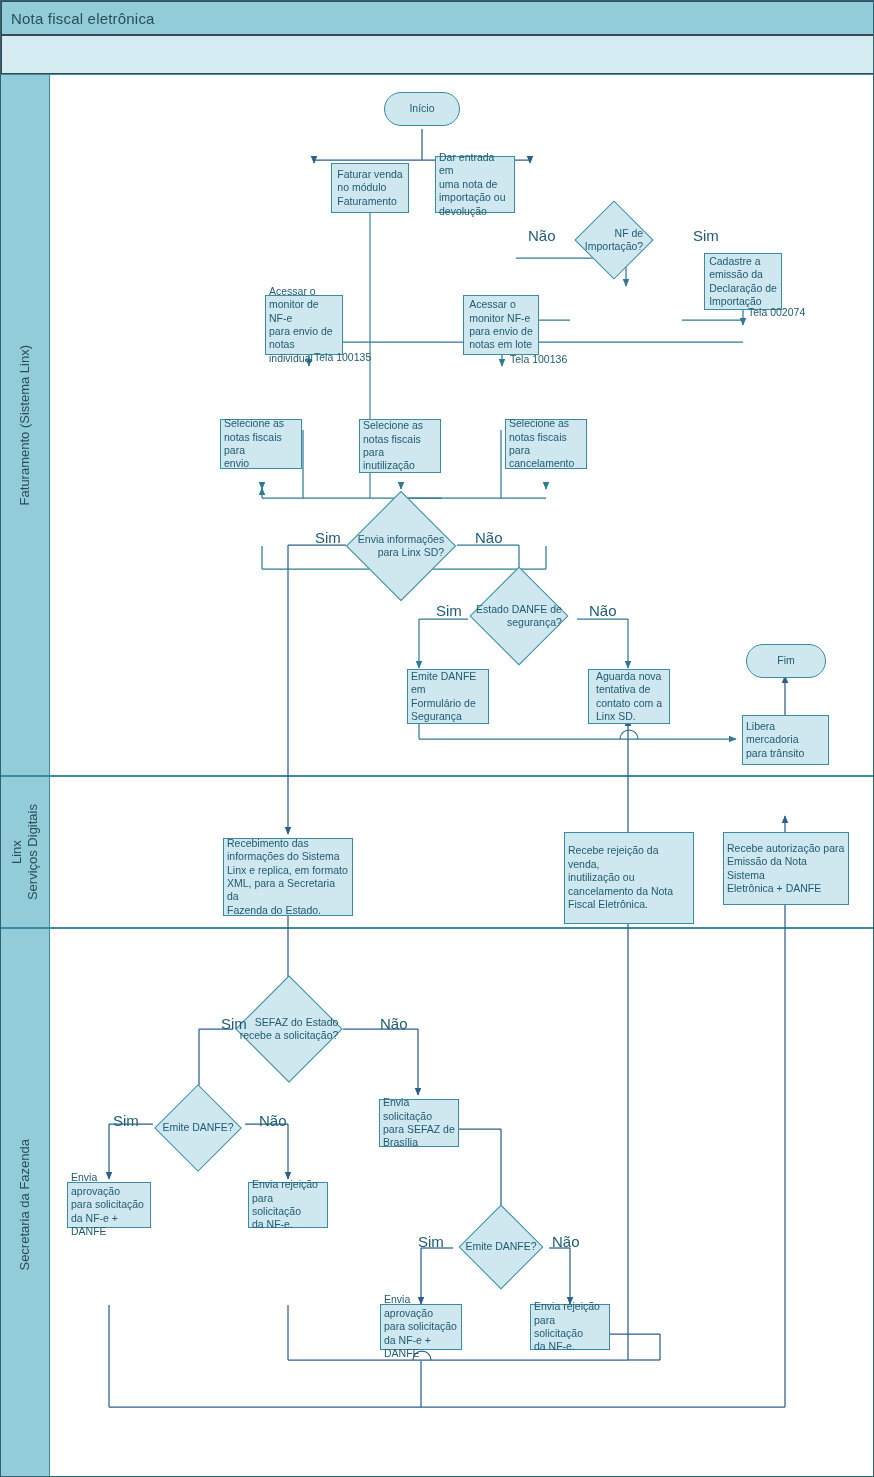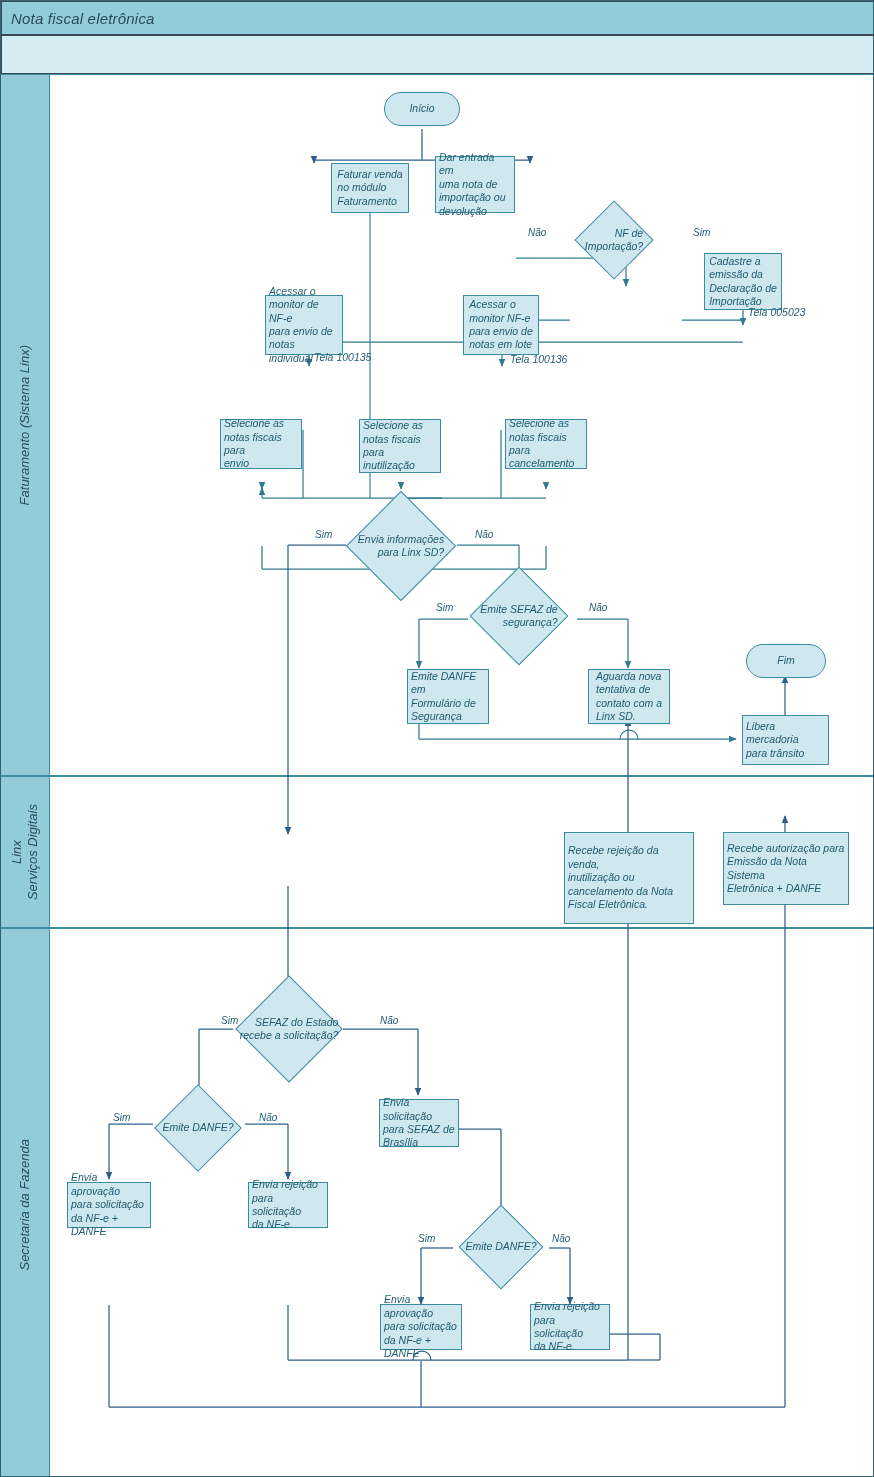--- a/index.html
+++ b/index.html
@@ -1,18 +1,18 @@
 <!DOCTYPE html>
 <html><head>
 <meta charset="utf-8">
 <style>
   html,body{margin:0;padding:0;background:#fff;}
   body{font-family:"Liberation Sans",sans-serif;}
   #page{position:relative;width:874px;height:1477px;overflow:hidden;background:#fff;
-        border:1px solid #2f6272;box-sizing:border-box;font-style:italic;}
+        border:1px solid #2f6272;box-sizing:border-box;}
   
   #title-band{position:absolute;left:0;top:0;width:874px;height:34px;
               background:#92ccd8;border:1px solid #3b4a52;box-sizing:border-box;
               display:flex;align-items:center;}
   #title-text{font-size:15px;color:#2b4d59;padding-left:9px;letter-spacing:.2px;}
   #subtitle-band{position:absolute;left:0;top:34px;width:874px;height:39px;
               background:#d6ecf3;border:1px solid #3b4a52;box-sizing:border-box;}
   
   #pool{position:absolute;left:0;top:73px;width:874px;height:1404px;box-sizing:border-box;}
   .lane{position:absolute;left:0;width:874px;box-sizing:border-box;
@@ -35,21 +35,21 @@
         display:flex;align-items:center;justify-content:center;text-align:left;
         padding:2px 3px;white-space:pre-line;}
   .terminator{border-radius:22px;background:#cfe7ee;border:1px solid #3c8ca0;}
   .diamond{position:absolute;background:transparent;border:none;display:block;}
   .diamond .dshape{position:absolute;left:0;top:0;width:100%;height:100%;
         background:#cfe7ee;border:1px solid #3c8ca0;
         transform:rotate(45deg);box-sizing:border-box;}
   .diamond .dlabel{position:absolute;left:-22px;top:0;width:calc(100% + 44px);height:100%;
         display:flex;align-items:center;justify-content:center;text-align:right;
         color:#1f5b72;font-size:10.5px;line-height:1.25;white-space:pre-line;}
-  .edge-label{position:absolute;color:#1f5b72;font-size:10px;background:transparent;}
+  .edge-label{position:absolute;color:#1f5b72;font-size:15px;background:transparent;}
   .tela{position:absolute;color:#1f5b72;font-size:10.5px;}
 </style>
 </head>
 <body>
 
 <div id="page">
 
   <div id="title-band">
     <span id="title-text">Nota fiscal eletrônica</span>
   </div>
@@ -261,21 +261,21 @@
   <div class="diamond" style="left:585px;top:211px;width:56px;height:56px;">
     <div class="dshape"></div>
     <div class="dlabel">NF de
 Importação?</div>
   </div>
 
   <div class="node" style="left:703px;top:252px;width:78px;height:57px;">Cadastre a
 emissão da
 Declaração de
 Importação</div>
-  <div class="tela" style="left:747px;top:305px;">Tela 005023</div>
+  <div class="tela" style="left:747px;top:305px;">Tela 002074</div>
 
   <div class="node" style="left:264px;top:294px;width:78px;height:60px;">Acessar o
 monitor de NF-e
 para envio de
 notas individual</div>
   <div class="tela" style="left:313px;top:350px;">Tela 100135</div>
 
   <div class="node" style="left:462px;top:294px;width:76px;height:60px;">Acessar o
 monitor NF-e
 para envio de
@@ -293,38 +293,43 @@
 cancelamento</div>
 
   <div class="diamond" style="left:361px;top:506px;width:78px;height:78px;">
     <div class="dshape"></div>
     <div class="dlabel">Envia informações
 para Linx SD?</div>
   </div>
 
   <div class="diamond" style="left:483px;top:580px;width:70px;height:70px;">
     <div class="dshape"></div>
-    <div class="dlabel">Emite SEFAZ de
+    <div class="dlabel">Estado DANFE de
 segurança?</div>
   </div>
 
   <div class="node" style="left:378px;top:668px;width:82px;height:55px;margin-left:28px;">Emite DANFE em
 Formulário de
 Segurança</div>
 
   <div class="node" style="left:587px;top:668px;width:82px;height:55px;">Aguarda nova
 tentativa de
 contato com a
 Linx SD.</div>
 
   <div class="node" style="left:741px;top:714px;width:87px;height:50px;">Libera mercadoria
 para trânsito</div>
 
   <div class="node terminator" style="left:745px;top:643px;width:80px;height:34px;">Fim</div>
 
+  <div class="node" style="left:222px;top:837px;width:130px;height:78px;">Recebimento das
+informações do Sistema
+Linx e replica, em formato
+XML, para a Secretaria da
+Fazenda do Estado.</div>
   <div class="node" style="left:563px;top:831px;width:130px;height:92px;">Recebe rejeição da venda,
 inutilização ou
 cancelamento da Nota
 Fiscal Eletrônica.</div>
   <div class="node" style="left:722px;top:831px;width:126px;height:73px;">Recebe autorização para
 Emissão da Nota Sistema
 Eletrônica + DANFE</div>
 
   <div class="diamond" style="left:250px;top:990px;width:76px;height:76px;">
     <div class="dshape"></div>

